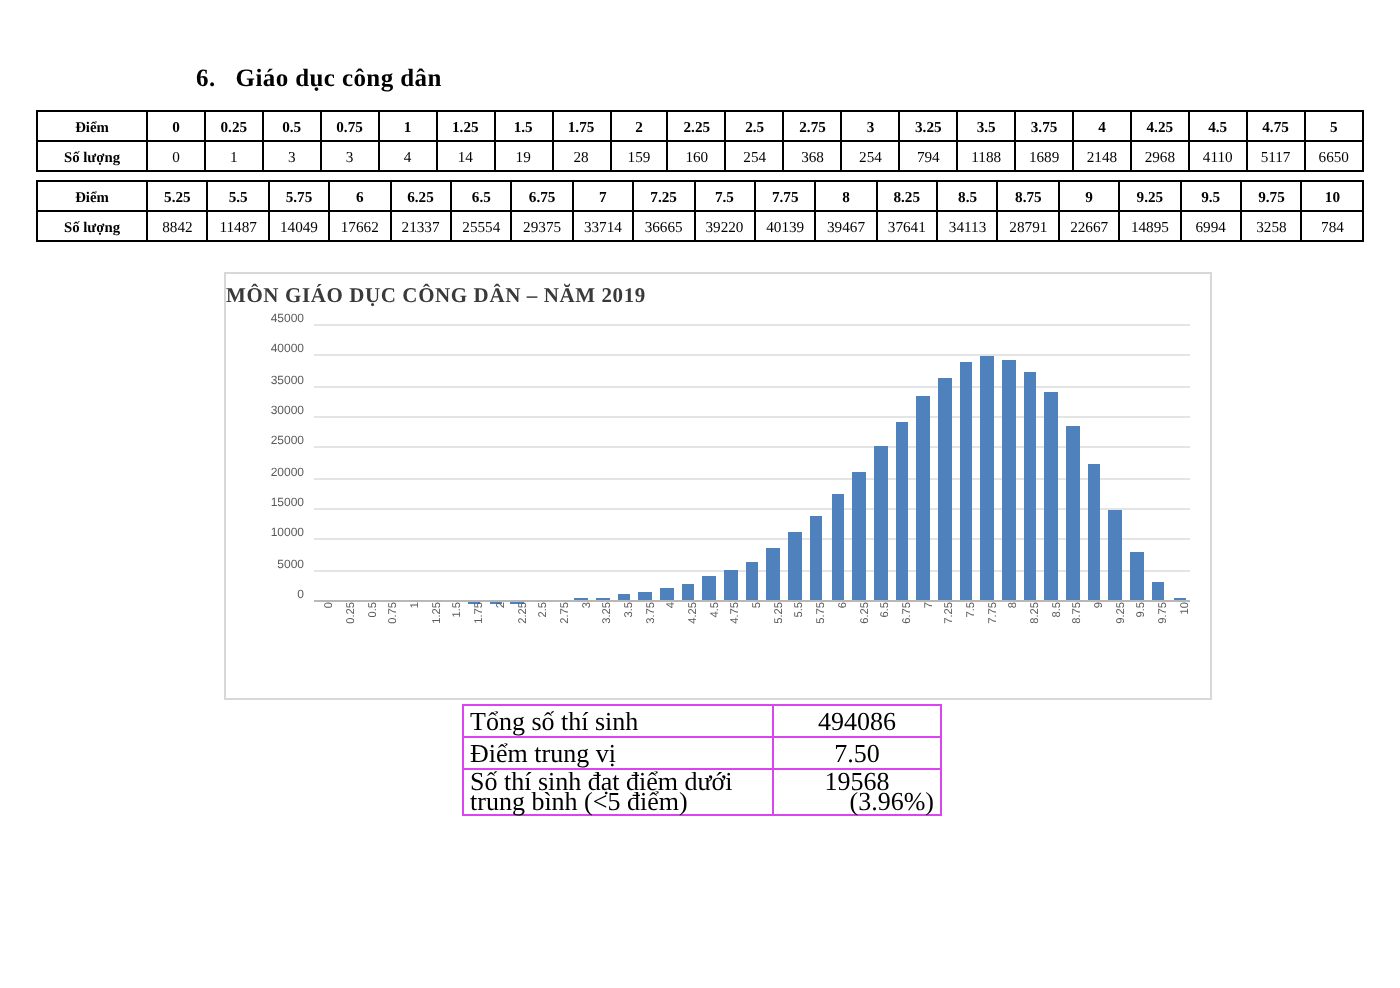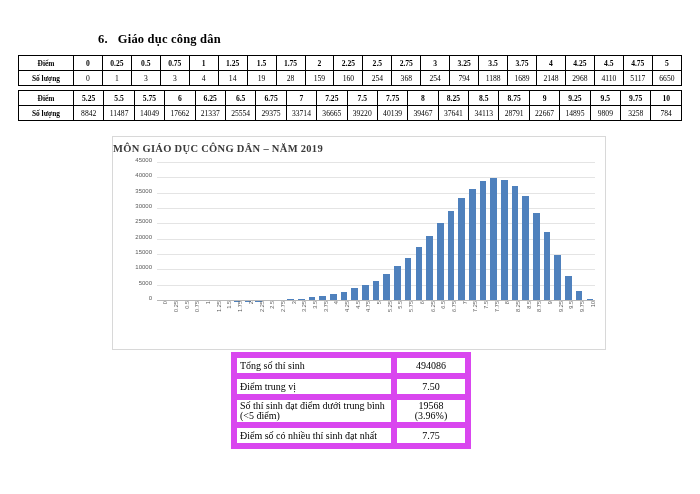--- a/index.html
+++ b/index.html
@@ -176,36 +176,37 @@
     left: 231px;
     top: 352px;
     width: 240px;
   }
   table.summary {
     border-collapse: collapse;
     table-layout: fixed;
     width: 240px;
   }
   table.summary td {
-    border: 6px solid #d946ef;
+    border: 1px solid #d946ef;
     font-family: "Liberation Serif", serif;
-    font-size: 10px;
+    font-size: 13px;
     padding: 1px 3px;
     line-height: 10px;
     height: 13px;
   }
   table.summary td.label {
     width: 148px;
     text-align: left;
   }
   table.summary td.value {
     text-align: center;
   }
   .pct {
     display: block;
+    text-align: right;
   }
 </style>
 </head>
 <body>
 
 <div class="page">
 
   <div class="section-title">
     <span class="num">6.</span><span>Giáo dục công dân</span>
   </div>
@@ -300,21 +301,21 @@
             <td>33714</td>
             <td>36665</td>
             <td>39220</td>
             <td>40139</td>
             <td>39467</td>
             <td>37641</td>
             <td>34113</td>
             <td>28791</td>
             <td>22667</td>
             <td>14895</td>
-            <td>9809</td>
+            <td>6994</td>
             <td>3258</td>
             <td>784</td>
           </tr>
       </tbody>
     </table>
   </div>
 
   <div class="chart-box">
     <div class="chart-title">MÔN GIÁO DỤC CÔNG DÂN – NĂM 2019</div>
     <div class="ylabels" id="ylabels">
@@ -604,21 +605,17 @@
             <td class="value">494086</td>
           </tr>
           <tr>
             <td class="label">Điểm trung vị</td>
             <td class="value">7.50</td>
           </tr>
           <tr>
             <td class="label">Số thí sinh đạt điểm dưới trung bình (&lt;5 điểm)</td>
             <td class="value">19568<span class="pct">(3.96%)</span></td>
           </tr>
-          <tr>
-            <td class="label">Điểm số có nhiều thí sinh đạt nhất</td>
-            <td class="value">7.75</td>
-          </tr>
         </tbody>
     </table>
   </div>
 
 </div>
 
 </body></html>

